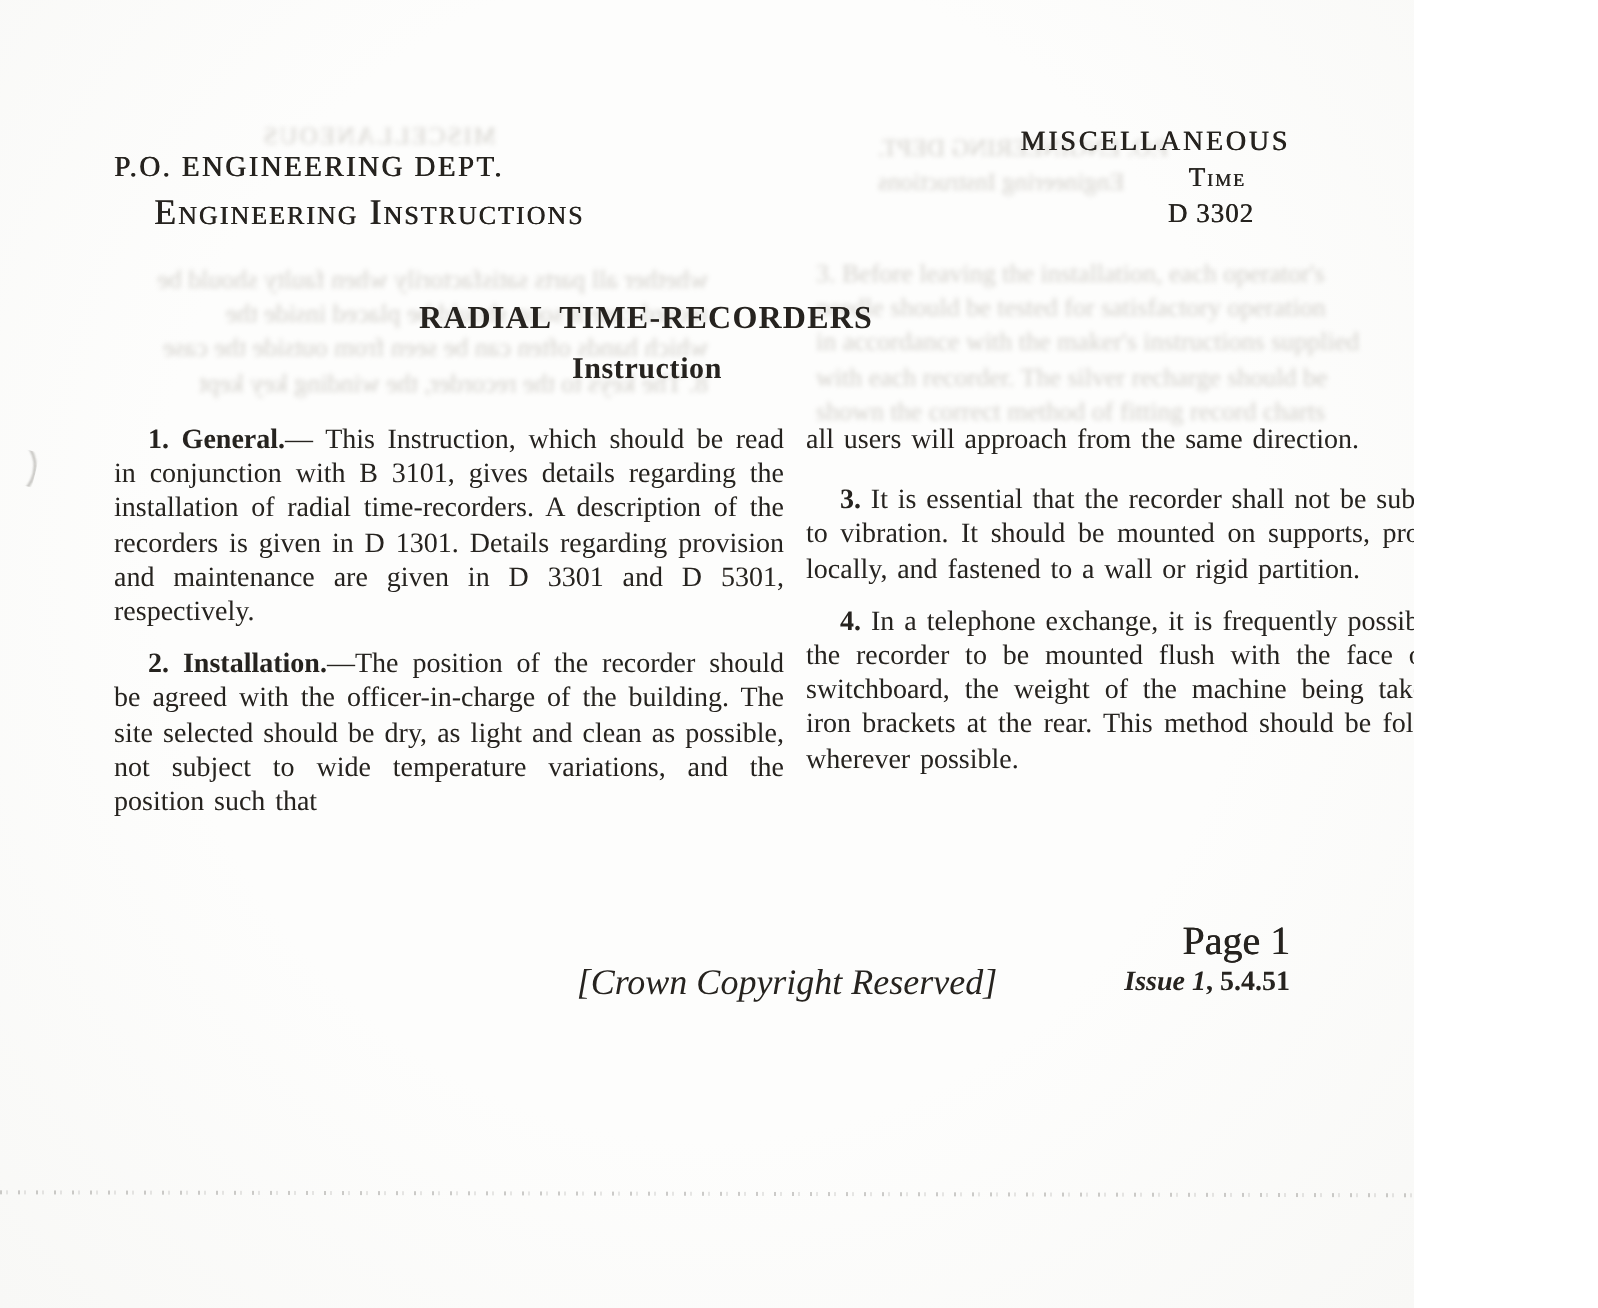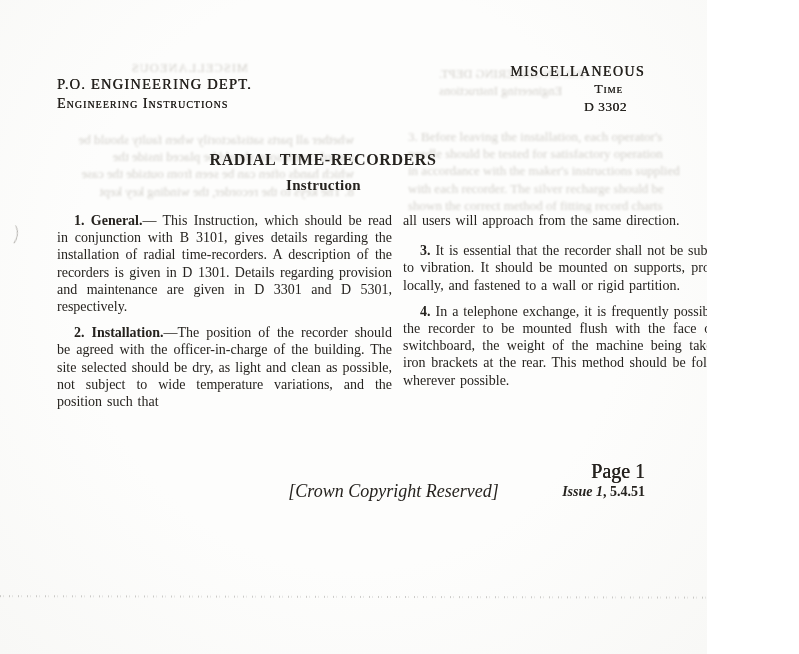--- a/index.html
+++ b/index.html
@@ -31,22 +31,22 @@
   }
   .mirrored { transform: scaleX(-1); }
   .g-top-left   { left: 98px;  top: 60px;  width: 150px; font-size: 12.5px; letter-spacing: 1px; }
   .g-top-right  { right: 58px; top: 66px;  width: 210px; text-align: right; font-size: 12.5px; }
   .g-title-left { left: 78px;  top: 131px; width: 276px; }
   .g-title-right{ left: 408px; top: 128px; width: 391px; }
 
   
   .hdr-left { position: absolute; left: 57px; top: 76px; z-index: 2; }
   .dept   { font-size: 14.5px; letter-spacing: 1.2px; text-shadow: 0.35px 0 0 currentColor; }
-  .series { font-size: 14px; margin-top: 3px; letter-spacing: 1px;
-            font-variant: small-caps; text-shadow: 0.3px 0 0 currentColor; }
+  .series { font-size: 18px; margin-top: 3px; letter-spacing: 1px;
+            font-variant: small-caps; text-shadow: 0.3px 0 0 currentColor; margin-left: 20px; }
 
   .hdr-right { position: absolute; right: 62px; top: 64px; text-align: right; z-index: 2; }
   .cat  { font-size: 14px;   letter-spacing: 1.4px; text-shadow: 0.35px 0 0 currentColor; }
   .sec  { font-size: 13.5px; margin-top: 1px; padding-right: 22px;
           font-variant: small-caps; letter-spacing: 1px; text-shadow: 0.3px 0 0 currentColor; text-align: right; }
   .code { font-size: 13.5px; margin-top: 2px; padding-right: 18px;
           letter-spacing: 0.5px; text-shadow: 0.3px 0 0 currentColor; }
 
   
   .title {

